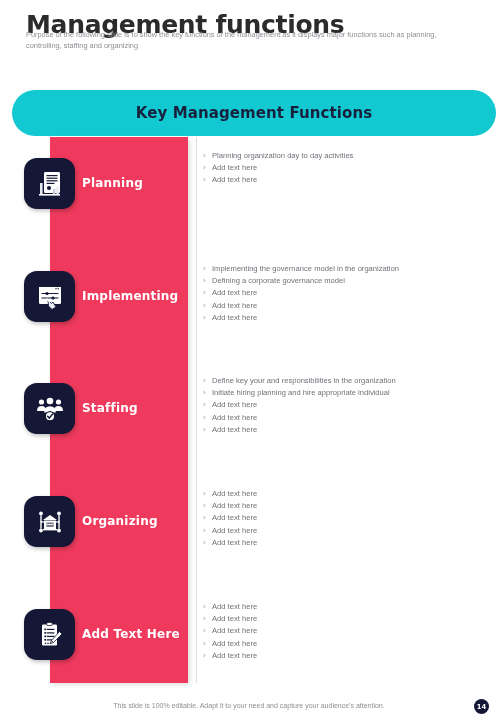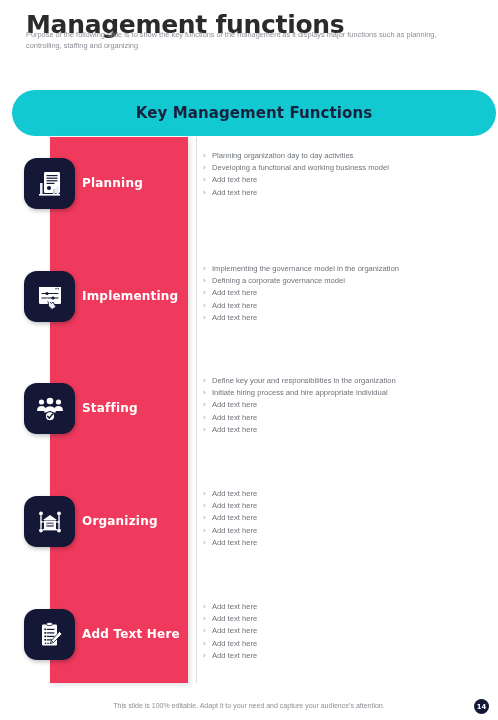--- a/index.html
+++ b/index.html
@@ -203,21 +203,20 @@
         <circle cx="15" cy="20" r="2.1" fill="#141735"></circle>
         <rect x="6" y="15" width="2.6" height="11" fill="#e6e8ef"></rect>
         <rect x="19" y="21" width="2.4" height="5.5" fill="#c9cddd"></rect>
         <rect x="22.4" y="18.5" width="2.4" height="8" fill="#e6e8ef"></rect>
         <rect x="5" y="26" width="21" height="1.6" fill="#ffffff"></rect>
       </svg>
     </div>
     <div class="row-label">Planning</div>
     <div class="bullets">
       <div class="bullet">Planning organization day to day activities</div>
-      <div class="bullet">Developing a functional and working business model</div>
       <div class="bullet">Add text here</div>
       <div class="bullet">Add text here</div>
     </div>
   </div>
 
   <div class="row row-1">
     <div class="icon-tile">
       <svg width="32" height="32" viewBox="0 0 32 32">
         <rect x="5" y="6" width="22" height="17" rx="1.2" fill="#ffffff"></rect>
         <rect x="5" y="6" width="22" height="3.4" fill="#ffffff"></rect>
@@ -250,21 +249,21 @@
         <path d="M20 18 q0-5 4.5-5 q4.5 0 4.5 5 z" fill="#ffffff"></path>
         <circle cx="16" cy="8" r="3.3" fill="#ffffff"></circle>
         <path d="M10.2 19.5 q0-6.2 5.8-6.2 q5.8 0 5.8 6.2 z" fill="#ffffff"></path>
         <circle cx="16" cy="23.2" r="4.6" fill="#ffffff" stroke="#141735" stroke-width="1.1"></circle>
         <path d="M13.6 23.2 L15.3 25.1 L18.6 21" stroke="#141735" stroke-width="1.5" fill="none" stroke-linecap="round" stroke-linejoin="round"></path>
       </svg>
     </div>
     <div class="row-label">Staffing</div>
     <div class="bullets">
       <div class="bullet">Define key your and responsibilities in the organization</div>
-      <div class="bullet">Initiate hiring process and hire appropriate individual</div>
+      <div class="bullet">Initiate hiring planning and hire appropriate individual</div>
       <div class="bullet">Add text here</div>
       <div class="bullet">Add text here</div>
       <div class="bullet">Add text here</div>
     </div>
   </div>
 
   <div class="row row-3">
     <div class="icon-tile">
       <svg width="32" height="32" viewBox="0 0 32 32">
         <path d="M16 9 L23 14 L9 14 Z" fill="#ffffff"></path>

